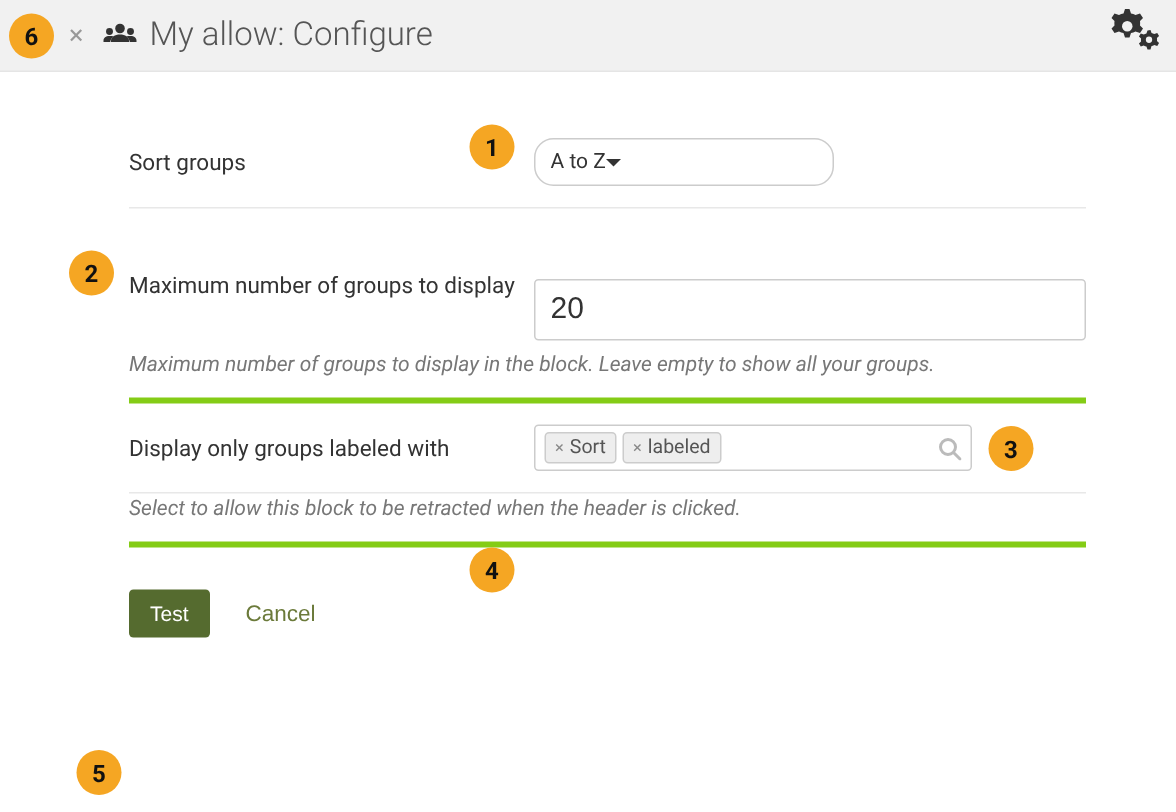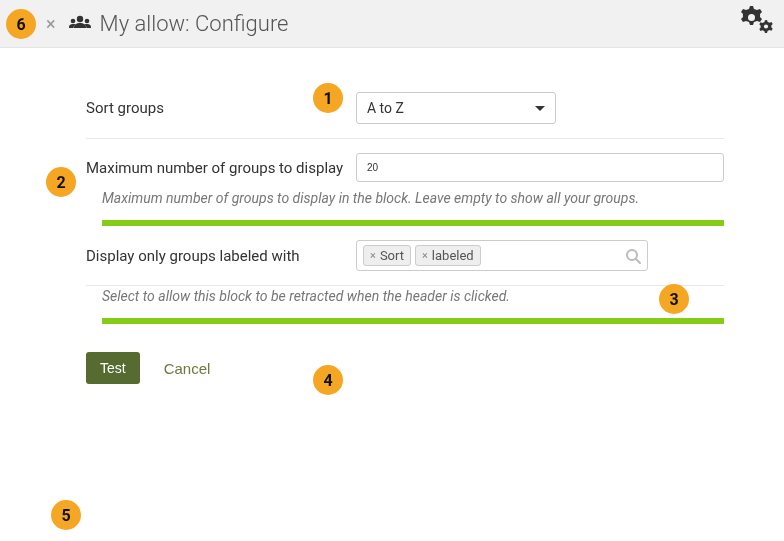--- a/index.html
+++ b/index.html
@@ -68,51 +68,51 @@
     font-size: 15px;
   }
   .field {
     flex: 1;
   }
   .help {
     font-style: italic;
     color: #777;
     font-size: 14px;
     padding: 2px 0 14px 0;
-    border-bottom: 6px solid #84cc16;
-    margin-left: 16px;
+    border-bottom: 4px solid #84cc16;
   }
 
   .select {
     display: inline-flex;
     align-items: center;
-    justify-content: space-between;
-    border: 1px solid #ccc;
-    border-radius: 3px;
+    justify-content: flex-start;
+    border: 1px solid #ccc;
+    border-radius: 13px;
     padding: 7px 10px;
     width: 200px;
     background: #fff;
     cursor: pointer;
     font-size: 14px;
     color: #333;
   }
   .select .caret {
     width: 0; height: 0;
     border-left: 5px solid transparent;
     border-right: 5px solid transparent;
     border-top: 5px solid #333;
   }
 
   .text-input {
     border: 1px solid #ccc;
     border-radius: 3px;
     padding: 8px 10px;
     width: 100%;
-    font-size: 10px;
-    color: #333;
+    font-size: 20px;
+    color: #333;
+    margin-top: 33px;
   }
 
   .tag-input {
     border: 1px solid #ccc;
     border-radius: 3px;
     padding: 4px 6px;
     display: flex;
     align-items: center;
     gap: 4px;
     width: 292px;

